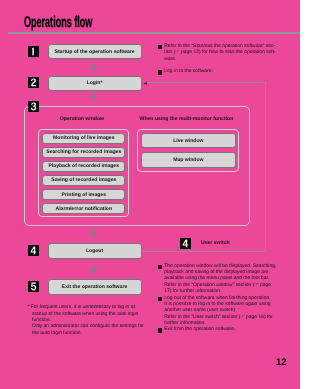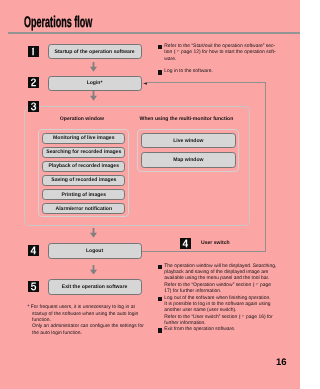--- a/index.html
+++ b/index.html
@@ -1,18 +1,18 @@
 <!DOCTYPE html>
 <html><head>
 <meta charset="utf-8">
 <style>
   html,body{margin:0;padding:0;}
   body{width:300px;height:389px;background:#fff;font-family:"Liberation Sans",sans-serif;color:#000;overflow:hidden;position:relative;
        -webkit-font-smoothing:antialiased;text-rendering:geometricPrecision;}
-  .page{position:absolute;left:0;top:0;width:300px;height:389px;background:#fca5a5;will-change:transform;}
+  .page{position:absolute;left:0;top:0;width:300px;height:389px;background:#ec4899;will-change:transform;}
 
   
   .title{position:absolute;left:24.1px;top:15.1px;font-size:15.5px;font-weight:bold;line-height:15px;
          transform:scaleX(0.583);transform-origin:left top;white-space:nowrap;
          -webkit-text-stroke:0.35px #000;}
   .title-rule{position:absolute;left:8px;top:32.4px;width:292px;height:1.5px;background:#949494;}
 
   
   .step{position:absolute;width:11px;height:10.9px;background:#0d0d0d;overflow:hidden;}
   .step svg{position:absolute;left:0;top:0;}
@@ -187,14 +187,14 @@
         <div style="white-space: nowrap;">another user name (user switch).</div>
         <div style="white-space: nowrap;">Refer to the “User switch” section (☞ page 16) for</div>
         <div style="white-space: nowrap;">further information.</div>
       </div>
       <div class="nb" style="left: 158.2px; top: 328.4px;"></div>
       <div class="note" style="left: 164.3px; top: 327.3px; width: 125px;">
         <div style="white-space: nowrap;">Exit from the operation software.</div>
       </div>
     </div>
 
-  <div class="pageno" style="left:276px;top:357px;">16</div>
+  <div class="pageno" style="left:276px;top:357px;">12</div>
 </div>
 
 </body></html>

